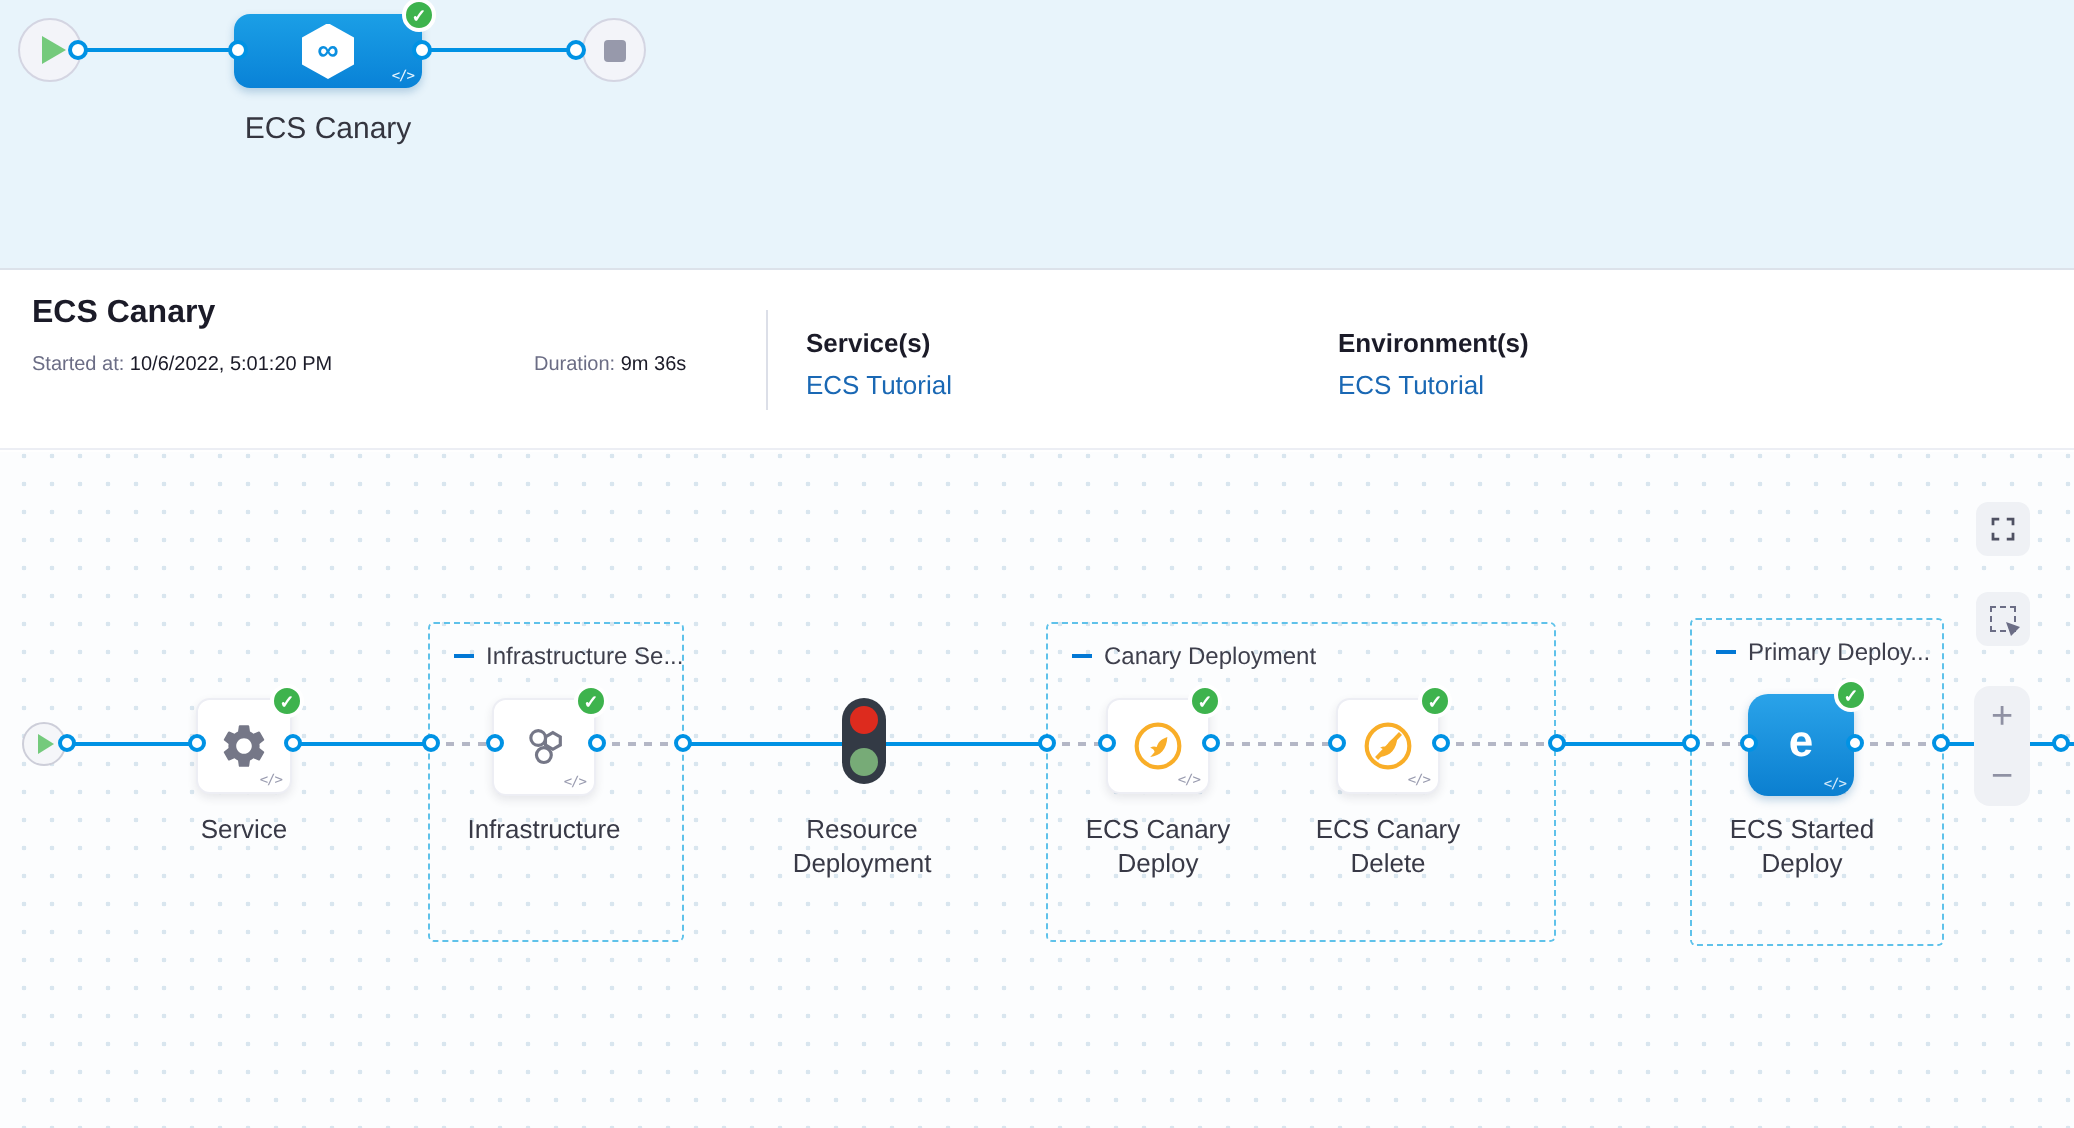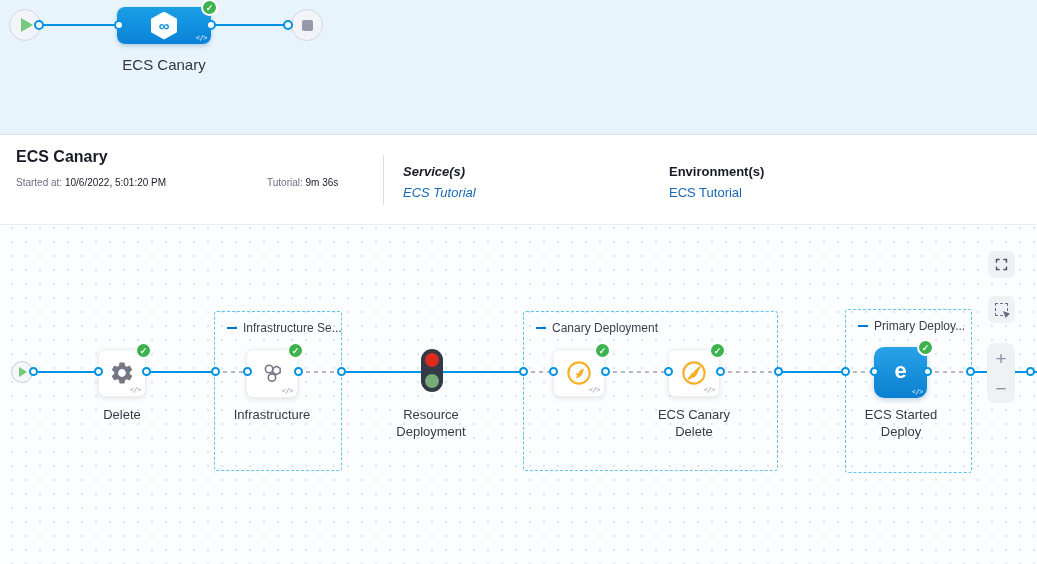--- a/index.html
+++ b/index.html
@@ -39,21 +39,21 @@
   
   .hdr { position:absolute; left:0; top:136px; width:1037px; height:89px; background:#fff;
          border-bottom:1px solid #eceef4; }
   .hdr-title { position:absolute; left:16px; top:12px; font-size:16px; font-weight:bold; color:#1b1b28; }
   .meta { position:absolute; top:41px; font-size:10px; color:#1b1b28; }
   .meta .lbl { color:#6b6d85; }
   .m-start { left:16px; }
   .m-dur { left:267px; }
   .vdiv { position:absolute; left:383px; top:19px; width:1px; height:50px; background:#dcdfe8; }
   .col { position:absolute; top:28px; }
-  .col-svc { left:403px;font-style:italic; } .col-env { left:669px; }
+  .col-svc { left:403px; } .col-env { left:669px; }
   .col .col-lbl { font-size:13px; font-weight:bold; color:#1b1b28; }
   .col .col-val { margin-top:6px; font-size:13px; color:#1a68b4; cursor:pointer; }
 
   
   .canvas { position:absolute; left:0; top:226px; width:1037px; height:338px; background:#fcfdfe;
             background-image:radial-gradient(circle,#d9e6ef 1.1px,transparent 1.3px);
             background-size:14px 14px; background-position:5px 9px; }
   .hl { position:absolute; top:145px; height:2px; background:#0092e4; z-index:1; }
   .dl { position:absolute; top:145px; height:2px; z-index:1;
         background-image:repeating-linear-gradient(90deg,#b4b7c6 0 4px,transparent 4px 8px); }
@@ -133,21 +133,21 @@
   <div class="b-label">ECS Canary</div>
 </div>
 
 <div class="hdr">
   <div class="hdr-title">ECS Canary</div>
   <div class="meta m-start">
     <span class="lbl">Started at:</span>
     <span>10/6/2022, 5:01:20 PM</span>
   </div>
   <div class="meta m-dur">
-    <span class="lbl">Tutorial:</span>
+    <span class="lbl">Duration:</span>
     <span>9m 36s</span>
   </div>
   <div class="vdiv"></div>
   <div class="col col-svc">
     <div class="col-lbl">Service(s)</div>
     <div class="col-val">ECS Tutorial</div>
   </div>
   <div class="col col-env">
     <div class="col-lbl">Environment(s)</div>
     <div class="col-val">ECS Tutorial</div>
@@ -216,21 +216,21 @@
   <div class="card n-service">
     <svg width="26" height="26" viewBox="0 0 24 24">
       <path fill="#757787" d="M19.14 12.94c.04-.3.06-.61.06-.94 0-.32-.02-.64-.07-.94l2.03-1.58c.18-.14.23-.41.12-.61l-1.92-3.32c-.12-.22-.37-.29-.59-.22l-2.39.96c-.5-.38-1.03-.7-1.62-.94l-.36-2.54c-.04-.24-.24-.41-.48-.41h-3.84c-.24 0-.43.17-.47.41l-.36 2.54c-.59.24-1.13.57-1.62.94l-2.39-.96c-.22-.08-.47 0-.59.22L2.74 8.87c-.12.21-.08.47.12.61l2.03 1.58c-.05.3-.09.63-.09.94s.02.64.07.94l-2.03 1.58c-.18.14-.23.41-.12.61l1.92 3.32c.12.22.37.29.59.22l2.39-.96c.5.38 1.03.7 1.62.94l.36 2.54c.05.24.24.41.48.41h3.84c.24 0 .44-.17.47-.41l.36-2.54c.59-.24 1.13-.56 1.62-.94l2.39.96c.22.08.47 0 .59-.22l1.92-3.32c.12-.22.07-.47-.12-.61l-2.01-1.58zM12 15.6c-1.98 0-3.6-1.62-3.6-3.6s1.62-3.6 3.6-3.6 3.6 1.62 3.6 3.6-1.62 3.6-3.6 3.6z"></path>
       <circle cx="12" cy="12" r="2.3" fill="#fff"></circle>
     </svg>
     <div class="badge">
         <span>✓</span>
       </div>
     <span class="code-mark">&lt;/&gt;</span>
   </div>
-  <div class="nlabel" style="left:62px;width:120px">Delete</div>
+  <div class="nlabel" style="left:62px;width:120px">Service</div>
 
   <div class="card n-infra">
     <svg width="27" height="27" viewBox="0 0 24 24" fill="none" stroke="#757787" stroke-width="1.4">
       <circle cx="9" cy="8" r="3.3"></circle>
       <path d="M15.5 5.6l3.3 1.9v3.6l-3.3 1.9-3.3-1.9V7.5z"></path>
       <circle cx="11.5" cy="15.6" r="3.3"></circle>
     </svg>
     <div class="badge">
         <span>✓</span>
       </div>
@@ -247,20 +247,21 @@
   <div class="card n-deploy">
     <svg width="26" height="26" viewBox="0 0 20 20">
       <circle cx="10" cy="10" r="8.2" fill="none" stroke="#f9ae28" stroke-width="1.6"></circle>
       <path d="M7 14.2c4-.5 6.3-2.9 6.6-7.7-2.7.9-3.6 2.1-4.1 3.9-.8-.4-1.7-.3-2.5.3 1 .3 1.5.8 1.7 1.6-.5.7-1.1 1.3-1.7 1.9z" fill="#f9ae28"></path>
     </svg>
     <div class="badge">
         <span>✓</span>
       </div>
     <span class="code-mark">&lt;/&gt;</span>
   </div>
+  <div class="nlabel" style="left:534px;width:90px">ECS Canary Deploy</div>
 
   <div class="card n-delete">
     <svg width="26" height="26" viewBox="0 0 20 20">
       <circle cx="10" cy="10" r="8.2" fill="none" stroke="#f9ae28" stroke-width="1.6"></circle>
       <path d="M7 14.2c4-.5 6.3-2.9 6.6-7.7-2.7.9-3.6 2.1-4.1 3.9-.8-.4-1.7-.3-2.5.3 1 .3 1.5.8 1.7 1.6-.5.7-1.1 1.3-1.7 1.9z" fill="#f9ae28"></path>
       <line x1="5.6" y1="14.8" x2="14.8" y2="5.2" stroke="#f9ae28" stroke-width="1.6"></line>
     </svg>
     <div class="badge">
         <span>✓</span>
       </div>

